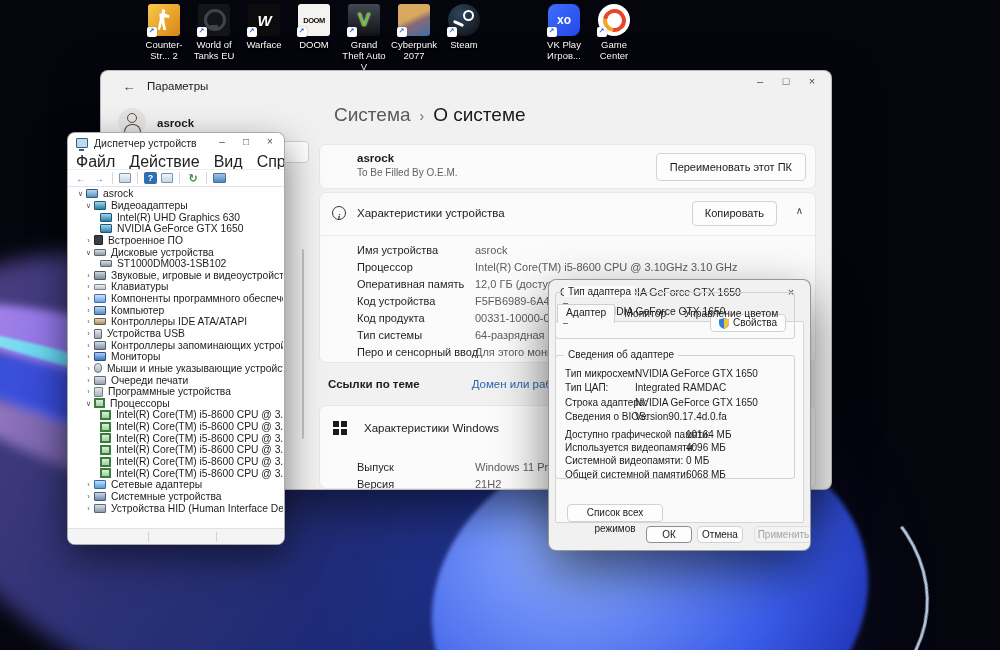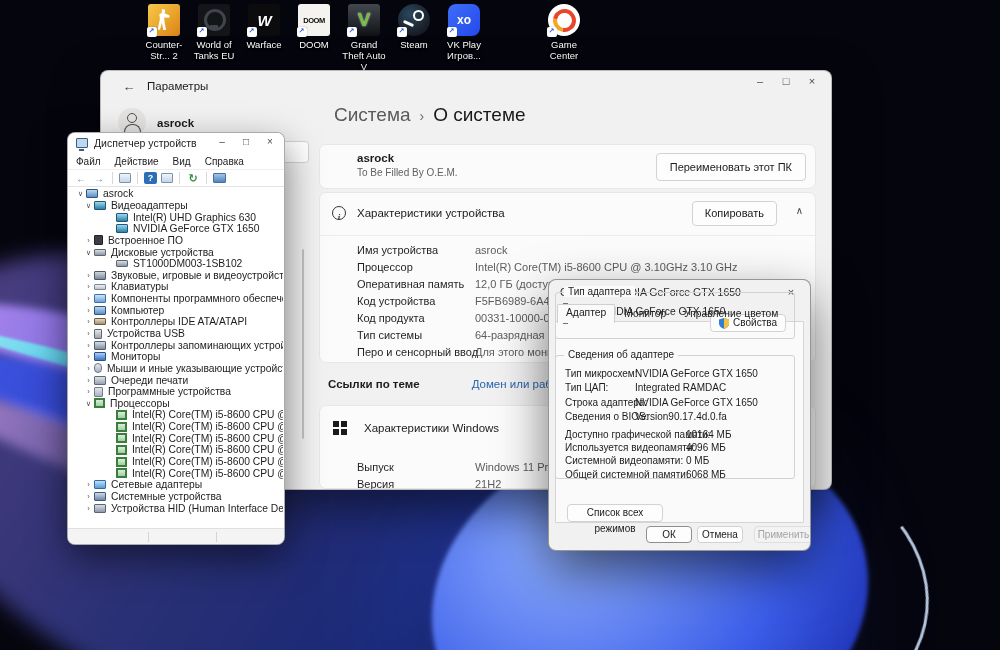--- a/index.html
+++ b/index.html
@@ -110,32 +110,32 @@
   
   .win-dm{position:absolute;left:67px;top:132px;width:218px;height:413px;background:#fff;border-radius:8px;
     border:1px solid rgba(100,100,100,.55);box-shadow:0 14px 36px rgba(0,0,0,.5);overflow:hidden;z-index:20;font-size:10.5px}
   .dm-titlebar{position:absolute;left:0;top:0;right:0;height:21px;background:#fff}
   .dm-appicon{position:absolute;left:8px;top:5px;width:12px;height:10px;border:1.5px solid #3e5d7a;border-radius:1px;background:#bcd9f0}
   .dm-appicon::after{content:"";position:absolute;left:2px;bottom:-4px;width:5px;height:2px;background:#3e5d7a}
   .dm-title{position:absolute;left:26px;top:4px;font-size:10.5px;color:#222}
   .win-dm .wc{right:2px}
   .win-dm .wc span{width:24px;height:18px;line-height:17px;font-size:10px}
   .dm-menubar{position:absolute;left:0;top:21px;right:0;height:15px;background:#fff;display:flex;align-items:center;padding-left:8px;gap:14px}
-  .menu-item{font-size:10px;color:#222}
+  .menu-item{font-size:16px;color:#222}
   .dm-toolbar{position:absolute;left:0;top:36px;right:0;height:18px;border-bottom:1px solid #e3e3e3;border-top:1px solid #eee;
     display:flex;align-items:center;padding-left:6px;gap:4px}
   .tb{font-size:10px;width:14px;text-align:center;color:#4f87ab;font-weight:bold}
   .tbsep{width:1px;height:12px;background:#d8d8d8;margin:0 2px}
   .tbbox{width:12px;height:10px;border:1px solid #7d94a8;background:linear-gradient(#eef5fb,#c4d6e6);border-radius:1px}
   .tbhelp{width:13px;height:12px;background:#2c6fb5;color:#fff;font-size:9px;font-weight:bold;text-align:center;line-height:12px;border-radius:2px}
   .tbscan{color:#2e8b3a;font-size:11px;width:14px;text-align:center;font-weight:bold}
   .tbmon{width:13px;height:10px;border:1px solid #4a6f96;background:linear-gradient(#9fc6ea,#4f86c0);border-radius:1px}
   .dm-tree{position:absolute;left:1px;top:55px;right:1px;bottom:17px;overflow:hidden;background:#fff}
   .trow{display:flex;align-items:center;height:11.65px;white-space:nowrap;font-size:10.3px;color:#1c1c1c}
-  .lvl-0{padding-left:6px}.lvl-1{padding-left:14px}.lvl-2{padding-left:36px}
+  .lvl-0{padding-left:6px}.lvl-1{padding-left:14px}.lvl-2{padding-left:20px}
   .chev{width:11px;flex:none;font-size:7.5px;color:#555;text-align:center}
   .ti{display:inline-block;width:12px;height:9px;border-radius:1px;margin-right:5px;flex:none}
   .ti-computer{background:linear-gradient(#bcd6ee,#5b8fc5);border:1px solid #31567e}
   .ti-display{background:linear-gradient(#9fd8ea,#2e7fa8);border:1px solid #1d567a}
   .ti-firmware{background:#3d3d45;border:1px solid #222;width:9px;height:10px}
   .ti-disk{background:linear-gradient(#d8dde2,#8d98a3);border:1px solid #5c6670;height:7px}
   .ti-audio{background:linear-gradient(#cfd6de,#7c8a99);border:1px solid #4d5866}
   .ti-keyboard{background:linear-gradient(#eef1f4,#b9c2cb);border:1px solid #7c8792;height:6px}
   .ti-swcomp{background:linear-gradient(#cfe3f7,#6ba3dd);border:1px solid #3c6ea8}
   .ti-ide{background:linear-gradient(#e3d9c8,#a3906c);border:1px solid #6d5c3c;height:7px}
@@ -230,20 +230,27 @@
         <div class="dlabel">DOOM</div>
       </div>
       <div class="dicon">
         <div class="dart dic-gta">
           <span class="dglyph">V</span>
           <span class="shortcut"></span>
         </div>
         <div class="dlabel">Grand Theft Auto V</div>
       </div>
       <div class="dicon">
+        <div class="dart dic-cyberpunk">
+          <span class="dglyph"></span>
+          <span class="shortcut"></span>
+        </div>
+        <div class="dlabel">Cyberpunk 2077</div>
+      </div>
+      <div class="dicon">
         <div class="dart dic-steam">
           <span class="dglyph"></span>
           <span class="shortcut"></span>
         </div>
         <div class="dlabel">Steam</div>
       </div>
       <div class="dicon">
         <div class="dart dic-vkplay">
           <span class="dglyph">xo</span>
           <span class="shortcut"></span>

